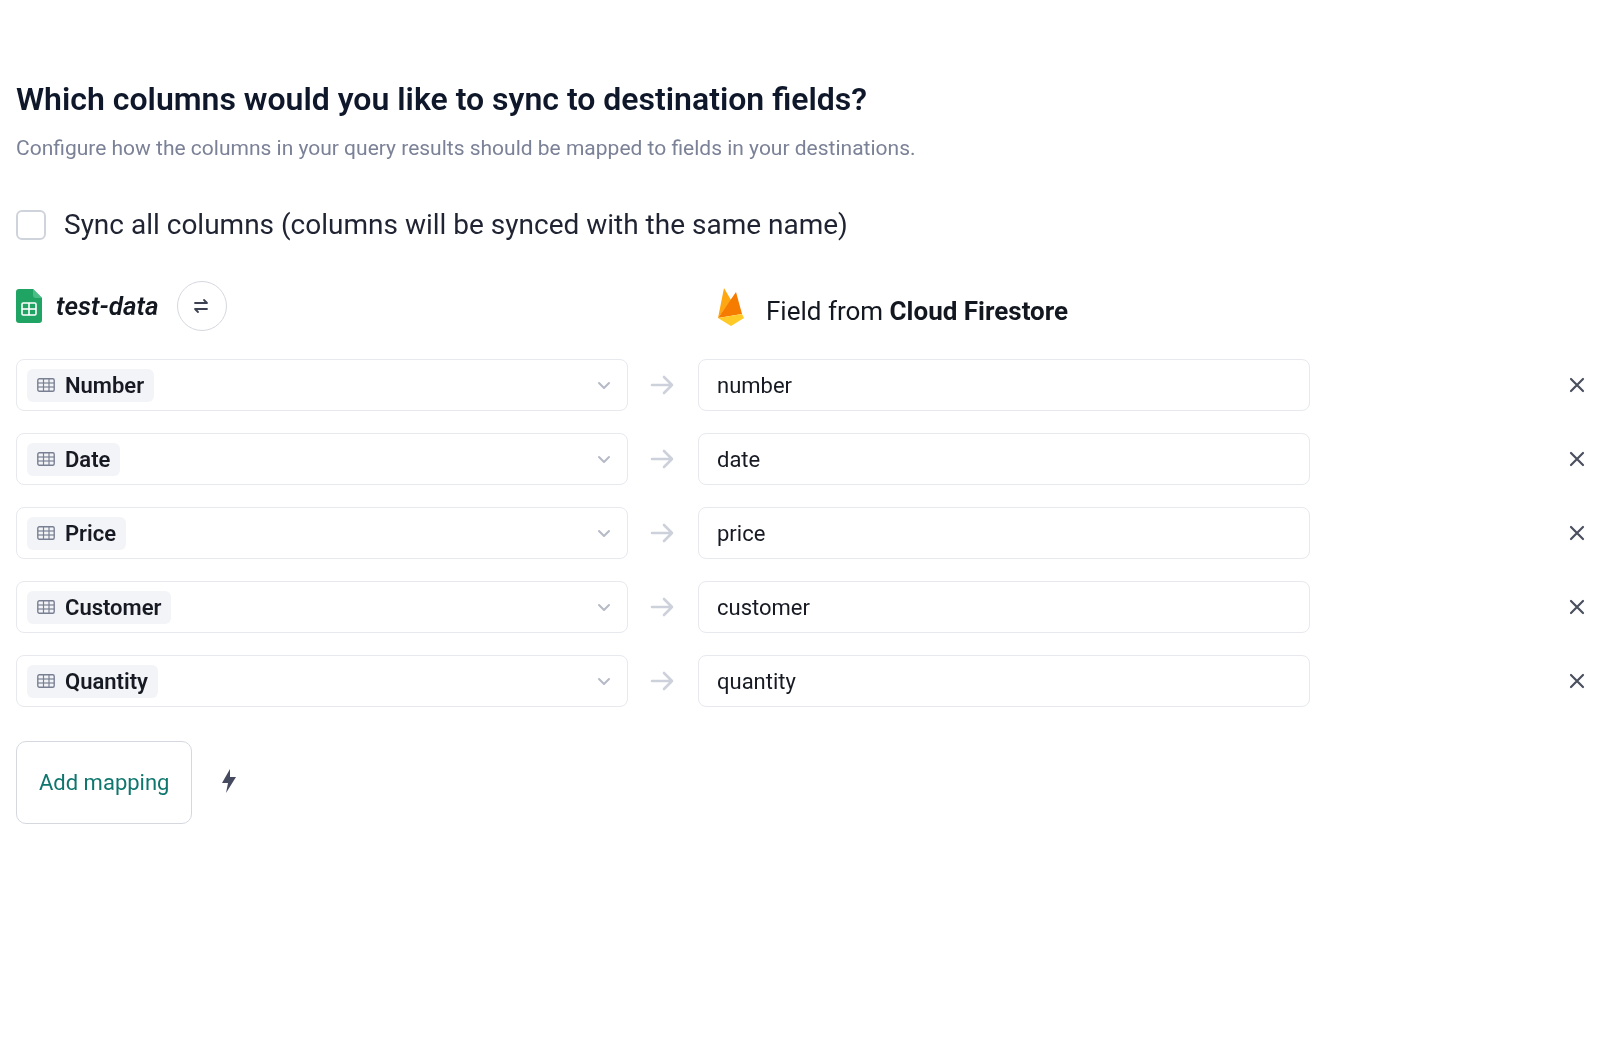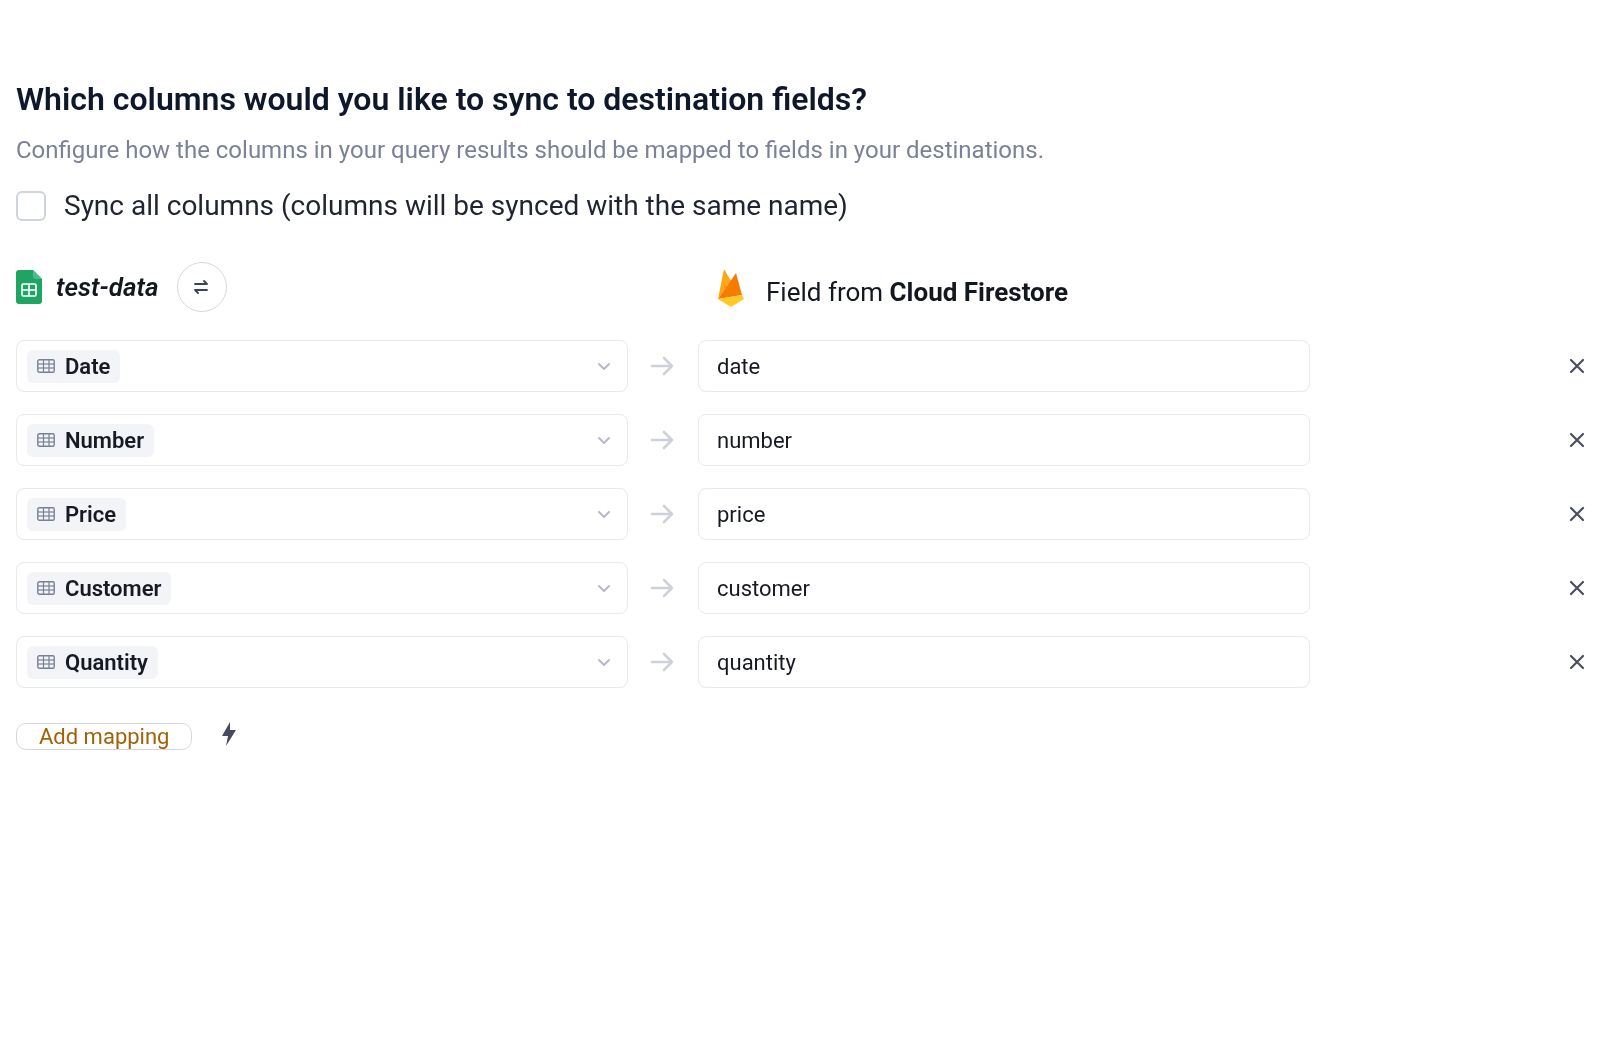--- a/index.html
+++ b/index.html
@@ -10,23 +10,23 @@
     color: #1f2937;
     width: 1622px;
   }
   h1.title {
     font-size: 32px;
     font-weight: 600;
     color: #0f172a;
     margin-bottom: 18px;
   }
   p.subtitle {
-    font-size: 24px;
+    font-size: 21px;
     color: #7b8197;
-    margin-bottom: 25px;
+    margin-bottom: 48px;
   }
 
   
   .sync-all-row {
     display: flex;
     align-items: center;
     gap: 18px;
     margin-bottom: 40px;
   }
   .checkbox {
@@ -165,23 +165,23 @@
   .footer-row {
     display: flex;
     align-items: center;
     gap: 28px;
     margin-top: 34px;
   }
   .add-btn {
     border: 1.5px solid #d5d8df;
     border-radius: 10px;
     background: #fff;
-    padding: 0 22px;
+    padding: 28px 22px;
     font-size: 22px;
-    color: #a16207;
+    color: #0f766e;
     cursor: pointer;
     font-family: inherit;
   }
   .bolt { width: 18px; height: 24px; }
 </style>
 </head>
 <body>
 
 <h1 class="title">Which columns would you like to sync to destination fields?</h1>
 <p class="subtitle">Configure how the columns in your query results should be mapped to fields in your destinations.</p>
@@ -228,62 +228,62 @@
     <div class="mapping-row">
     <div class="source-select">
       <span class="col-chip">
         <svg class="table-mini-icon" viewBox="0 0 18 14">
           <rect x="0.8" y="0.8" width="16.4" height="12.4" rx="1.5" fill="none" stroke="#7a8094" stroke-width="1.4"></rect>
           <line x1="0.8" y1="5" x2="17.2" y2="5" stroke="#7a8094" stroke-width="1.2"></line>
           <line x1="0.8" y1="9" x2="17.2" y2="9" stroke="#7a8094" stroke-width="1.2"></line>
           <line x1="6.5" y1="0.8" x2="6.5" y2="13.2" stroke="#7a8094" stroke-width="1.2"></line>
           <line x1="12" y1="0.8" x2="12" y2="13.2" stroke="#7a8094" stroke-width="1.2"></line>
         </svg>
+        <span class="col-name">Number</span>
+      </span>
+      <span class="select-spacer"></span>
+      <svg class="chevron-down" viewBox="0 0 18 18">
+        <path d="M4 7 L9 12 L14 7" fill="none" stroke="#b6bac6" stroke-width="2" stroke-linecap="round" stroke-linejoin="round"></path>
+      </svg>
+    </div>
+    <div class="arrow-between">
+      <svg width="26" height="22" viewBox="0 0 26 22">
+        <path d="M2 11 H22 M22 11 L14 3 M22 11 L14 19" fill="none" stroke="#cdd1db" stroke-width="2.6" stroke-linecap="round" stroke-linejoin="round"></path>
+      </svg>
+    </div>
+    <input class="dest-input" type="text" value="number" style="">
+    <div class="remove-btn">
+      <svg width="20" height="20" viewBox="0 0 20 20">
+        <path d="M4 4 L16 16 M16 4 L4 16" stroke="#4b5060" stroke-width="2.2" stroke-linecap="round"></path>
+      </svg>
+    </div>
+    </div>
+    <div class="mapping-row">
+    <div class="source-select">
+      <span class="col-chip">
+        <svg class="table-mini-icon" viewBox="0 0 18 14">
+          <rect x="0.8" y="0.8" width="16.4" height="12.4" rx="1.5" fill="none" stroke="#7a8094" stroke-width="1.4"></rect>
+          <line x1="0.8" y1="5" x2="17.2" y2="5" stroke="#7a8094" stroke-width="1.2"></line>
+          <line x1="0.8" y1="9" x2="17.2" y2="9" stroke="#7a8094" stroke-width="1.2"></line>
+          <line x1="6.5" y1="0.8" x2="6.5" y2="13.2" stroke="#7a8094" stroke-width="1.2"></line>
+          <line x1="12" y1="0.8" x2="12" y2="13.2" stroke="#7a8094" stroke-width="1.2"></line>
+        </svg>
         <span class="col-name">Date</span>
       </span>
       <span class="select-spacer"></span>
       <svg class="chevron-down" viewBox="0 0 18 18">
         <path d="M4 7 L9 12 L14 7" fill="none" stroke="#b6bac6" stroke-width="2" stroke-linecap="round" stroke-linejoin="round"></path>
       </svg>
     </div>
     <div class="arrow-between">
       <svg width="26" height="22" viewBox="0 0 26 22">
         <path d="M2 11 H22 M22 11 L14 3 M22 11 L14 19" fill="none" stroke="#cdd1db" stroke-width="2.6" stroke-linecap="round" stroke-linejoin="round"></path>
       </svg>
     </div>
     <input class="dest-input" type="text" value="date" style="">
-    <div class="remove-btn">
-      <svg width="20" height="20" viewBox="0 0 20 20">
-        <path d="M4 4 L16 16 M16 4 L4 16" stroke="#4b5060" stroke-width="2.2" stroke-linecap="round"></path>
-      </svg>
-    </div>
-    </div>
-    <div class="mapping-row">
-    <div class="source-select">
-      <span class="col-chip">
-        <svg class="table-mini-icon" viewBox="0 0 18 14">
-          <rect x="0.8" y="0.8" width="16.4" height="12.4" rx="1.5" fill="none" stroke="#7a8094" stroke-width="1.4"></rect>
-          <line x1="0.8" y1="5" x2="17.2" y2="5" stroke="#7a8094" stroke-width="1.2"></line>
-          <line x1="0.8" y1="9" x2="17.2" y2="9" stroke="#7a8094" stroke-width="1.2"></line>
-          <line x1="6.5" y1="0.8" x2="6.5" y2="13.2" stroke="#7a8094" stroke-width="1.2"></line>
-          <line x1="12" y1="0.8" x2="12" y2="13.2" stroke="#7a8094" stroke-width="1.2"></line>
-        </svg>
-        <span class="col-name">Number</span>
-      </span>
-      <span class="select-spacer"></span>
-      <svg class="chevron-down" viewBox="0 0 18 18">
-        <path d="M4 7 L9 12 L14 7" fill="none" stroke="#b6bac6" stroke-width="2" stroke-linecap="round" stroke-linejoin="round"></path>
-      </svg>
-    </div>
-    <div class="arrow-between">
-      <svg width="26" height="22" viewBox="0 0 26 22">
-        <path d="M2 11 H22 M22 11 L14 3 M22 11 L14 19" fill="none" stroke="#cdd1db" stroke-width="2.6" stroke-linecap="round" stroke-linejoin="round"></path>
-      </svg>
-    </div>
-    <input class="dest-input" type="text" value="number" style="">
     <div class="remove-btn">
       <svg width="20" height="20" viewBox="0 0 20 20">
         <path d="M4 4 L16 16 M16 4 L4 16" stroke="#4b5060" stroke-width="2.2" stroke-linecap="round"></path>
       </svg>
     </div>
     </div>
     <div class="mapping-row">
     <div class="source-select">
       <span class="col-chip">
         <svg class="table-mini-icon" viewBox="0 0 18 14">

